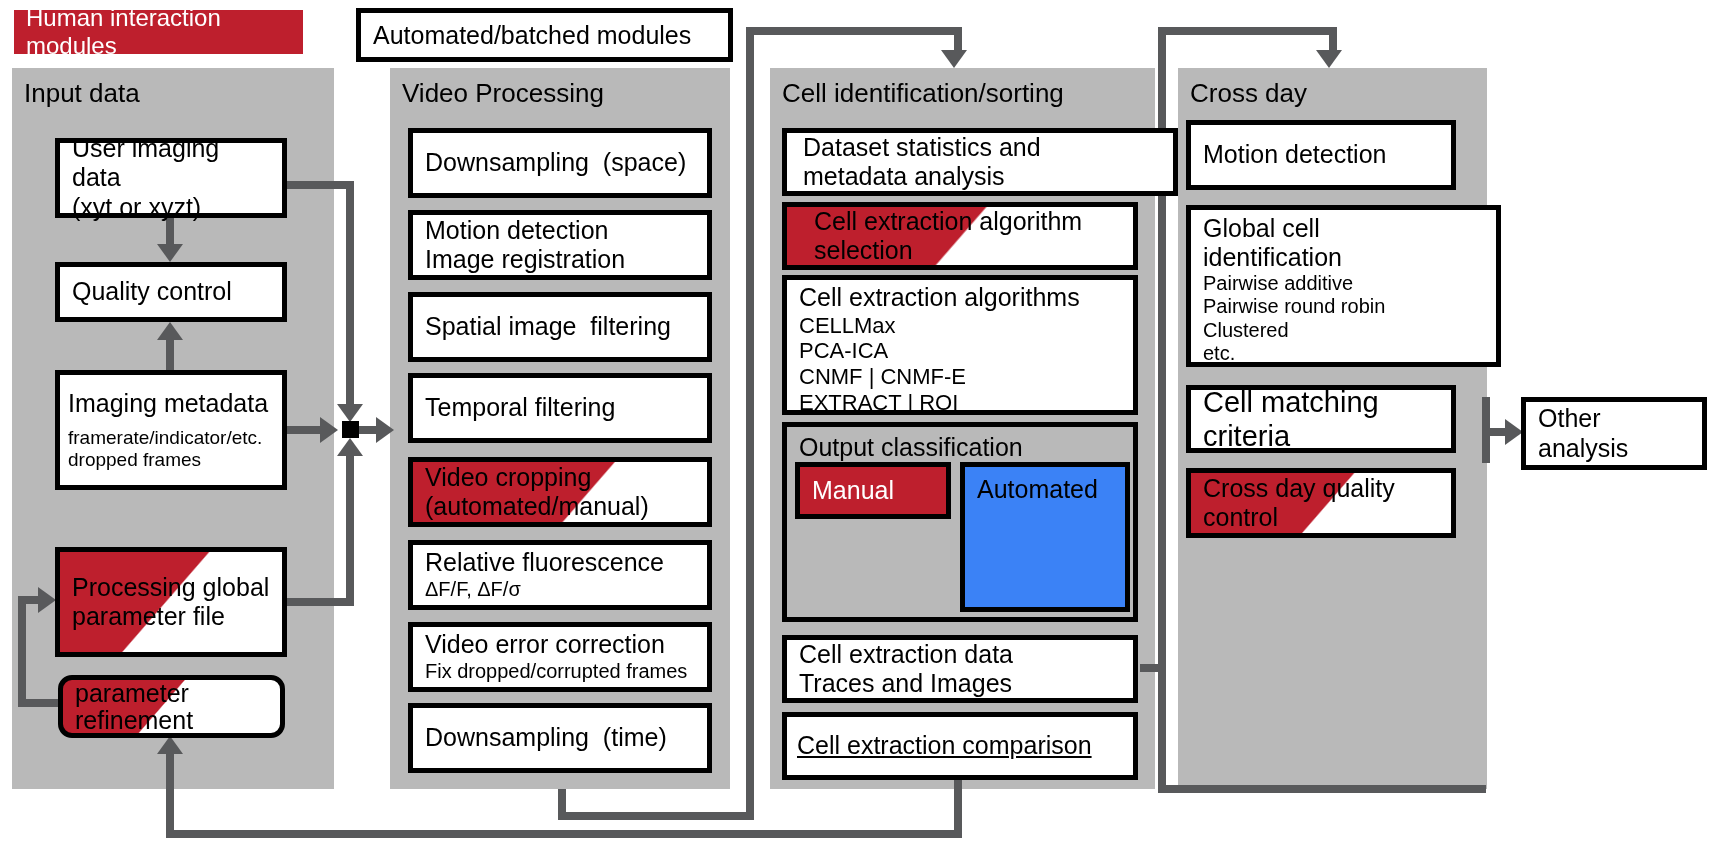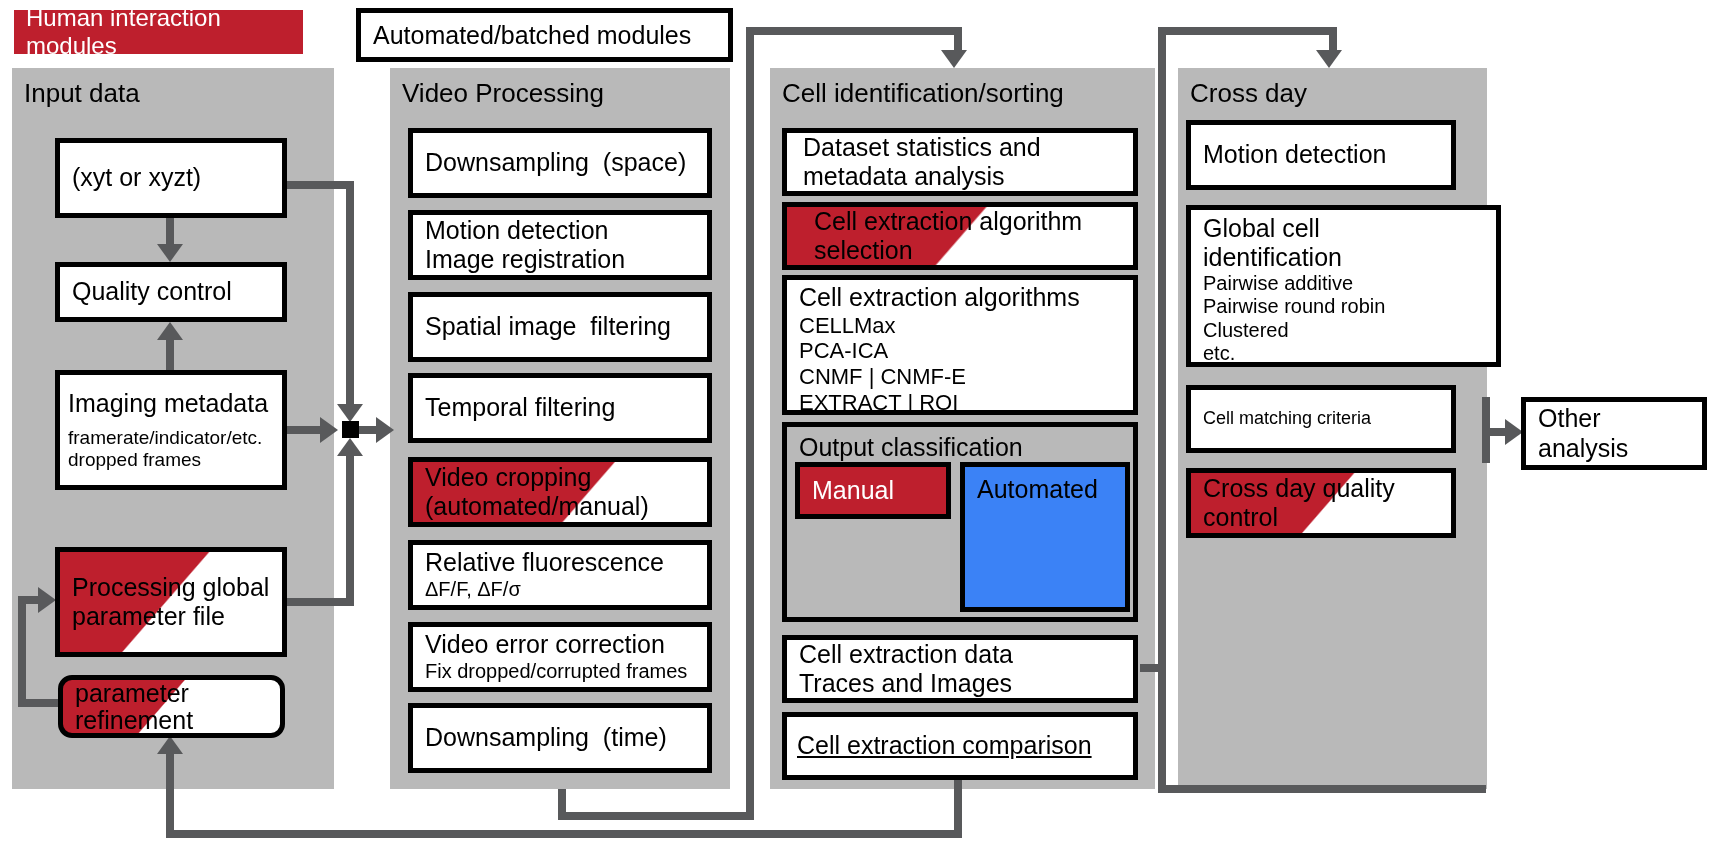--- a/index.html
+++ b/index.html
@@ -104,20 +104,21 @@
   <div class="hl" style="left:1158px;top:27px;width:179px;height:8px;"></div>
   <div class="vl" style="left:1329px;top:27px;width:8px;height:25px;"></div>
   <div class="ah ah-down" style="left:1316px;top:50px;"></div>
   <div class="hl" style="left:1158px;top:785px;width:328px;height:8px;"></div>
 
   <div class="vl" style="left:1482px;top:397px;width:8px;height:66px;"></div>
   <div class="hl" style="left:1487px;top:428px;width:20px;height:8px;"></div>
   <div class="ah ah-right" style="left:1505px;top:419px;"></div>
 
   <div class="box" style="left:55px;top:138px;width:232px;height:80px;">
+    <div>User imaging data</div>
     <div>(xyt or xyzt)</div>
   </div>
   <div class="box" style="left:55px;top:262px;width:232px;height:60px;">
     <div>Quality control</div>
   </div>
   <div class="box" style="left:55px;top:370px;width:232px;height:120px;padding:16px 8px;">
     <div>Imaging metadata</div>
     <div class="sub-xs gap-top">framerate/indicator/etc.</div>
     <div class="sub-xs">dropped frames</div>
   </div>
@@ -152,21 +153,21 @@
     <div class="sub">ΔF/F, ΔF/σ</div>
   </div>
   <div class="box" style="left:408px;top:622px;width:304px;height:70px;">
     <div>Video error correction</div>
     <div class="sub">Fix dropped/corrupted frames</div>
   </div>
   <div class="box" style="left:408px;top:703px;width:304px;height:70px;">
     <div>Downsampling  (time)</div>
   </div>
 
-  <div class="box" style="left:782px;top:128px;width:356px;height:68px;padding-left:16px;">
+  <div class="box" style="left:782px;top:128px;width:396px;height:68px;padding-left:16px;">
     <div>Dataset statistics and</div>
     <div>metadata analysis</div>
   </div>
   <div class="box" style="left:782px;top:202px;width:356px;height:68px;background:linear-gradient(131deg,#be1f2d 50%,#ffffff 50.6%);padding-left:27px;">
     <div>Cell extraction algorithm</div>
     <div>selection</div>
   </div>
   <div class="box top-align" style="left:782px;top:275px;width:356px;height:140px;line-height:1.22;padding-top:2px;">
     <div>Cell extraction algorithms</div>
     <div class="sub" style="font-size:22px;">CELLMax</div>
@@ -195,21 +196,21 @@
     <div>Motion detection</div>
   </div>
   <div class="box top-align" style="left:1186px;top:205px;width:315px;height:162px;line-height:1.15;padding-top:4px;">
     <div>Global cell</div>
     <div>identification</div>
     <div class="sub">Pairwise additive</div>
     <div class="sub">Pairwise round robin</div>
     <div class="sub">Clustered</div>
     <div class="sub">etc.</div>
   </div>
-  <div class="box" style="left:1186px;top:385px;width:270px;height:68px;font-size:18px;">
+  <div class="box" style="left:1186px;top:385px;width:270px;height:68px;font-size:29px;">
     <div>Cell matching criteria</div>
   </div>
   <div class="box" style="left:1186px;top:468px;width:270px;height:70px;background:linear-gradient(131deg,#be1f2d 52%,#ffffff 52.6%);">
     <div>Cross day quality</div>
     <div>control</div>
   </div>
 
   <div class="box" style="left:1521px;top:397px;width:186px;height:73px;">
     <div>Other analysis</div>
   </div>

